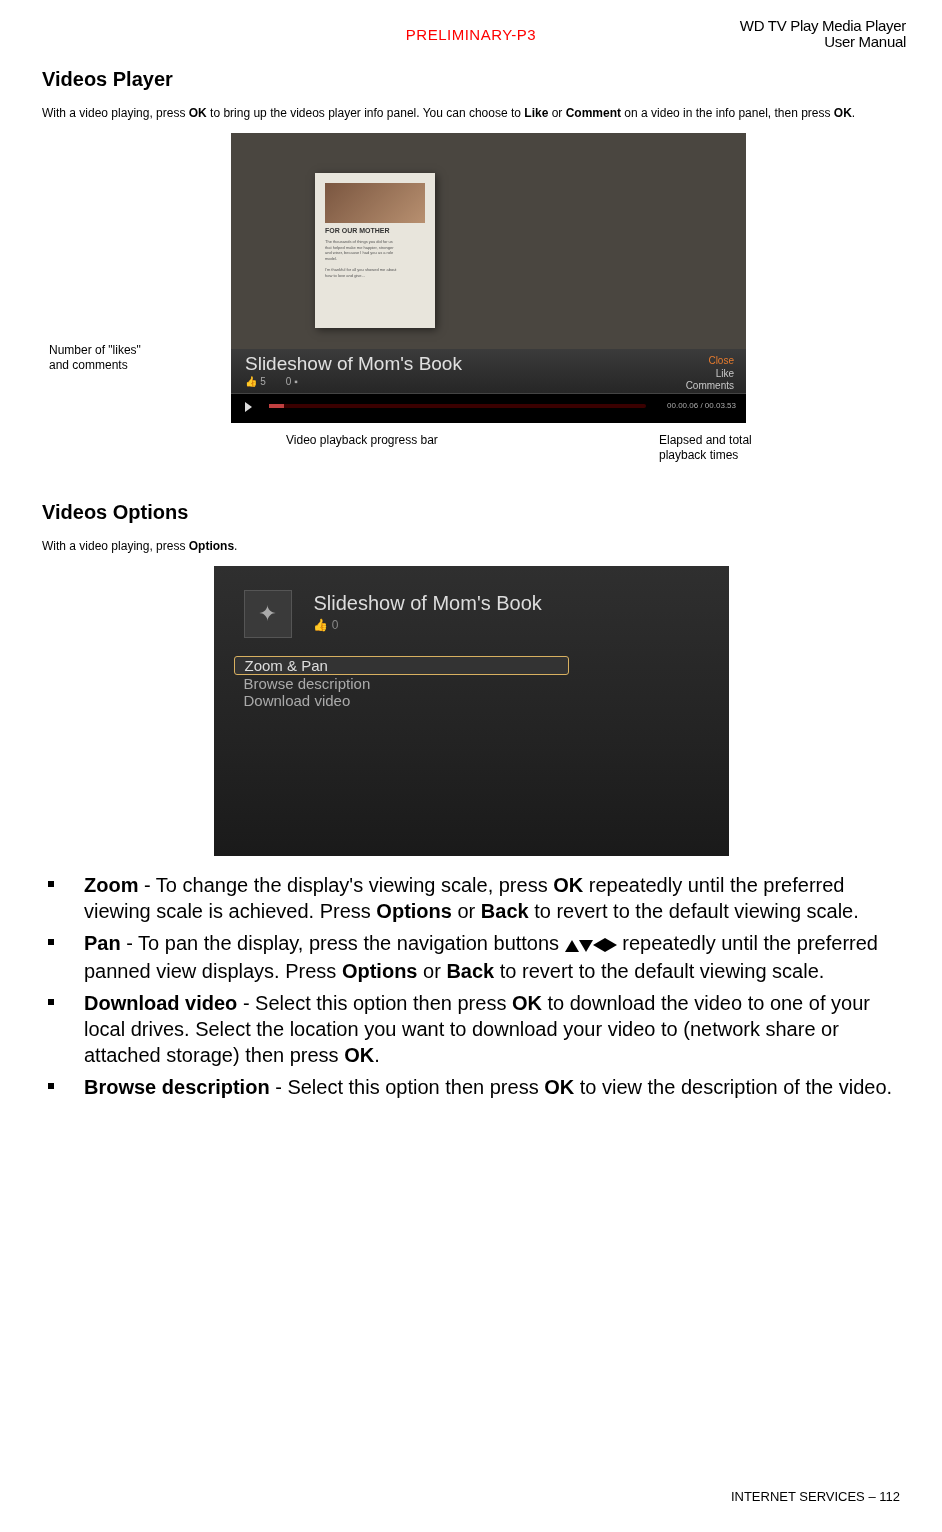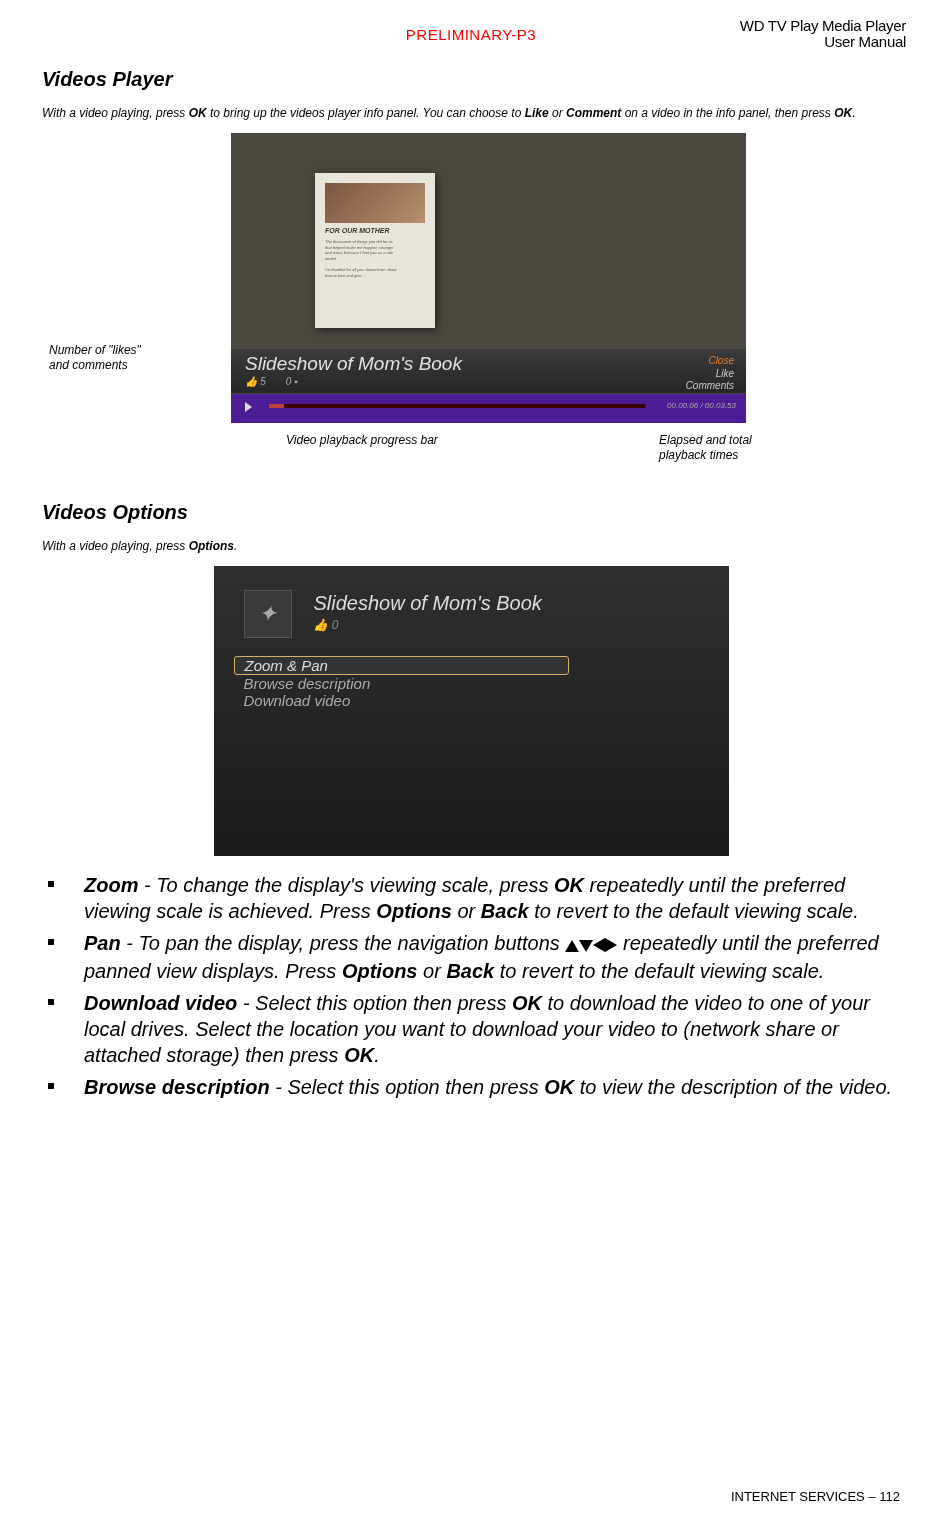--- a/index.html
+++ b/index.html
@@ -35,21 +35,20 @@
       text-align: right;
       font-size: 15px;
       letter-spacing: -0.3px;
       line-height: 1.05;
     }
     .content {
       position: absolute;
       top: 64px;
       left: 42px;
       right: 42px;
-      font-style: italic;
     }
     h3 {
       font-size: 20px;
       font-weight: bold;
       margin-bottom: 14px;
       margin-top: 4px;
     }
     p.body {
       font-size: 12px;
       line-height: 1.35;
@@ -162,21 +161,21 @@
     }
     .fig1-comments {
       position: absolute;
       right: 12px; top: 31px;
       color: #c8c8c8;
       font-size: 10px;
     }
     .fig1-progress {
       position: absolute;
       left: 0; right: 0; top: 260px; height: 30px;
-      background: #4c1d95;
+      background: #000000;
       border-top: 1px solid #444;
     }
     .fig1-play {
       position: absolute;
       left: 14px; top: 8px;
       width: 0; height: 0;
       border-left: 7px solid #ddd;
       border-top: 5px solid transparent;
       border-bottom: 5px solid transparent;
     }

